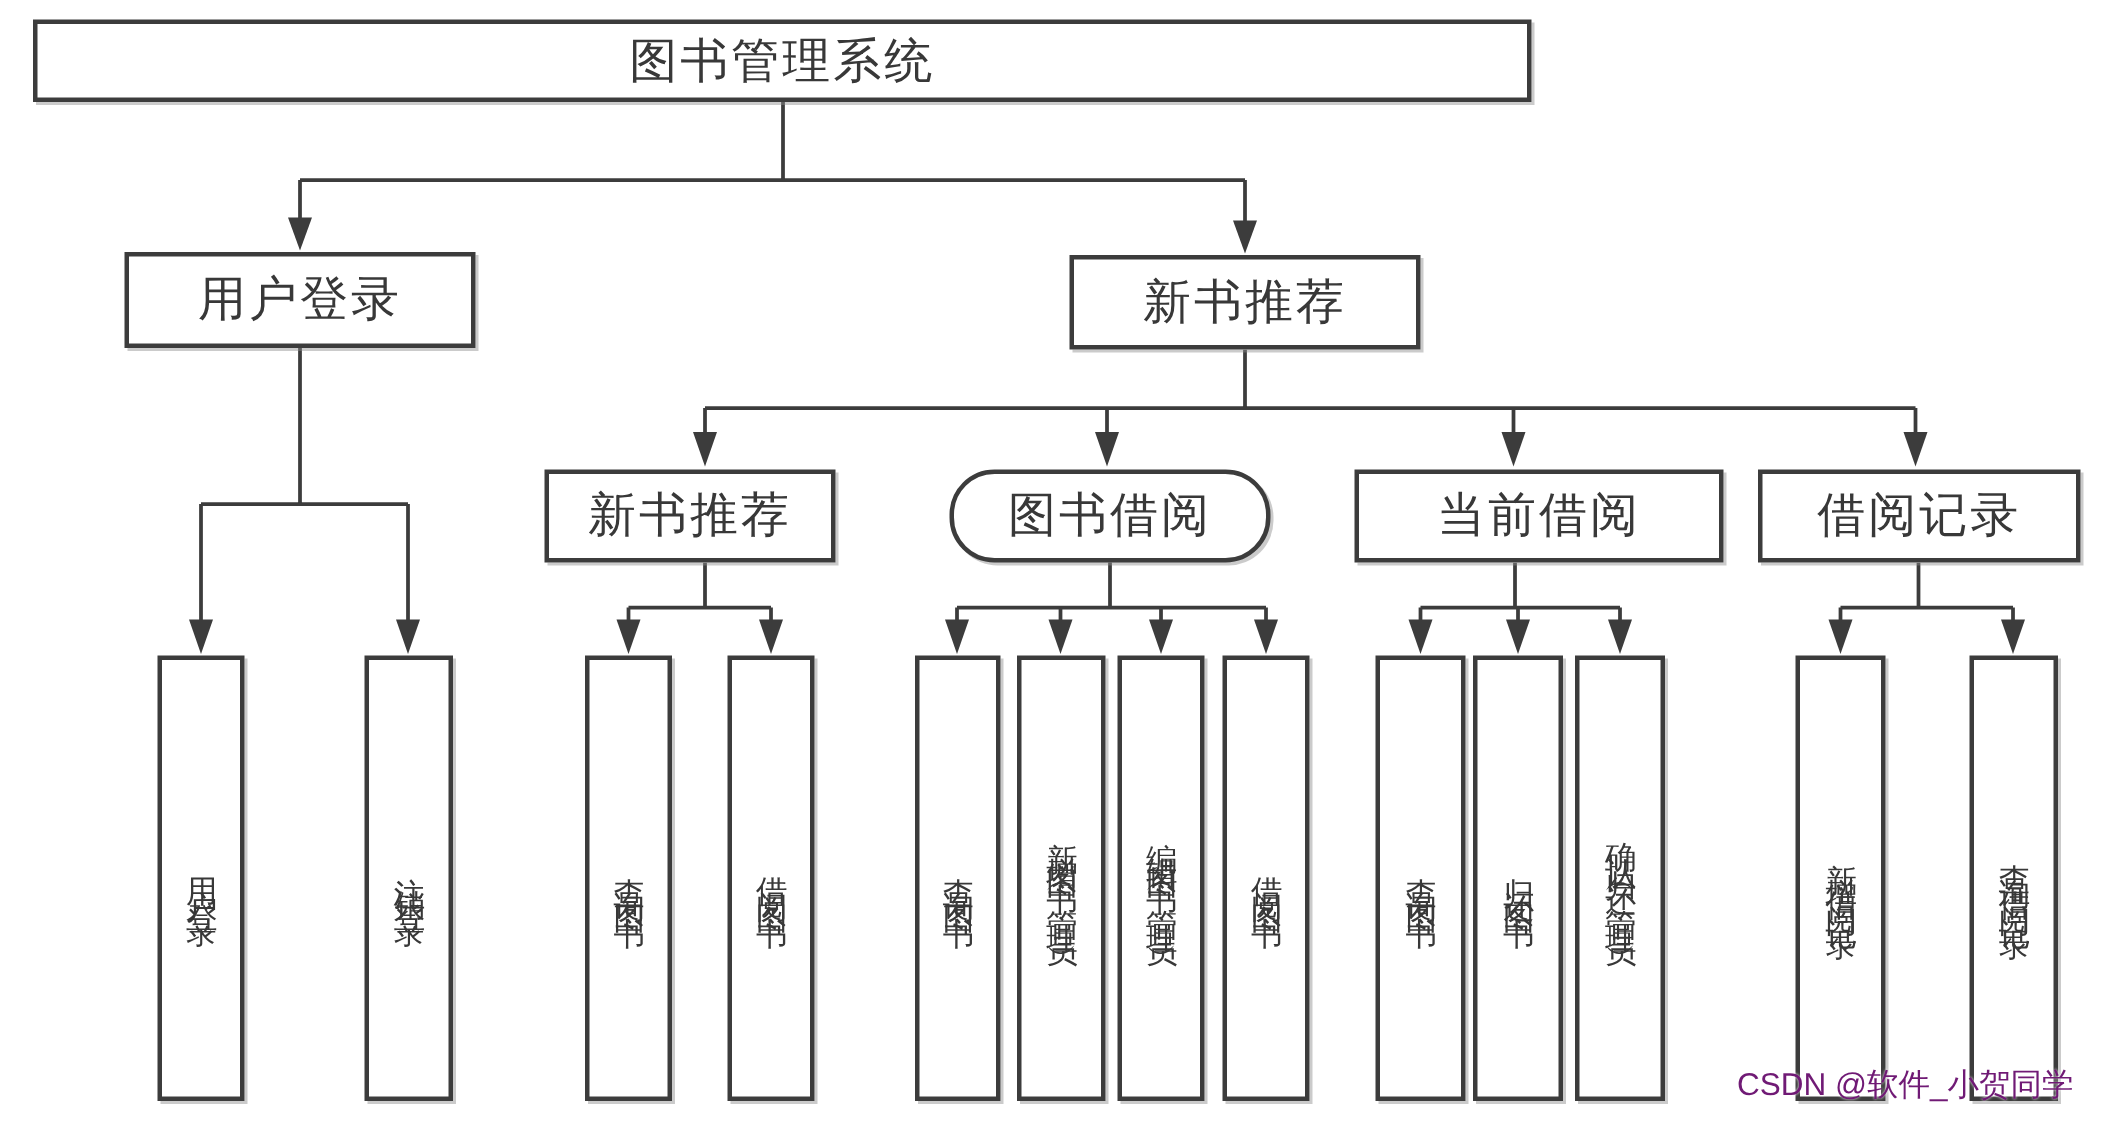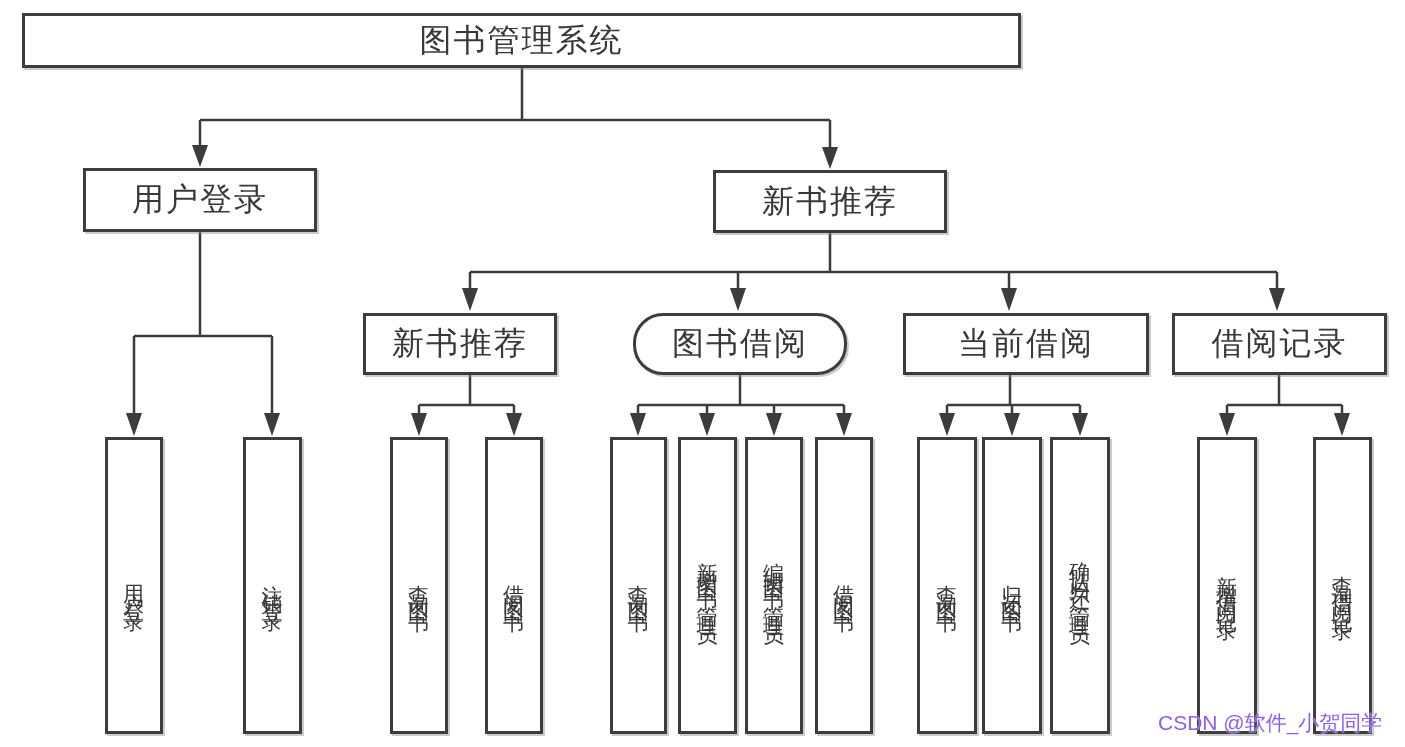--- a/index.html
+++ b/index.html
@@ -48,21 +48,21 @@
     text-orientation: upright;
     font-size: 21px;
     letter-spacing: 9px;
     line-height: 1;
   }
   .watermark {
     position: absolute;
     left: 1158px;
     top: 709px;
     font-size: 21px;
-    color: #8b5cf6;
+    color: #701a75;
     white-space: nowrap;
     z-index: 5;
     text-shadow: 0 0 2px #ffffff;
   }
 </style>
 </head>
 <body>
 
 <div class="canvas">
 

